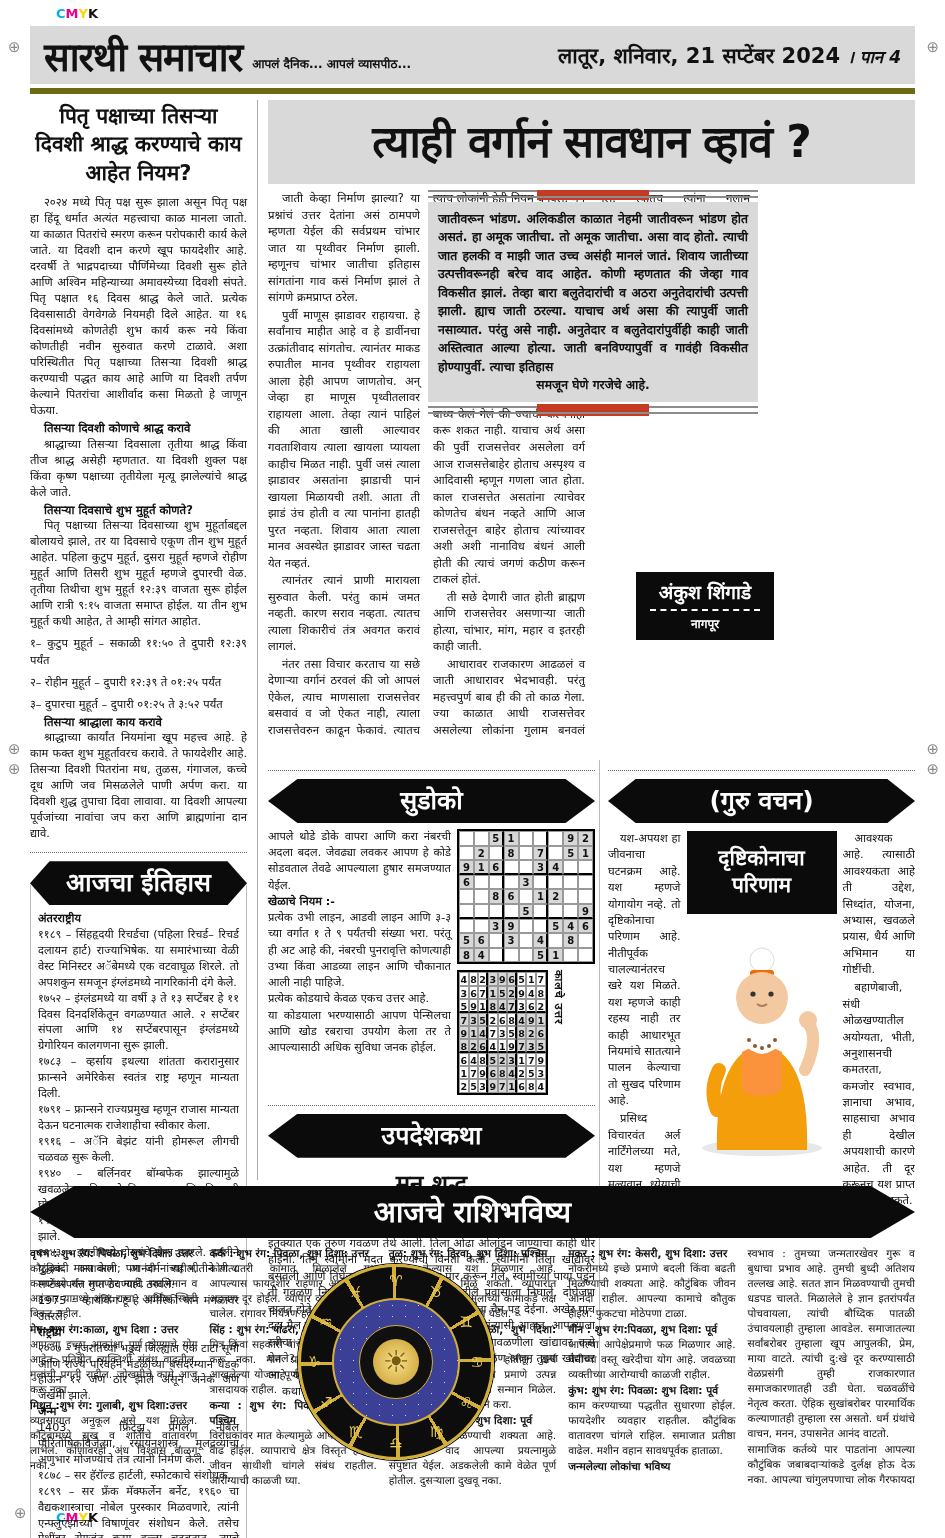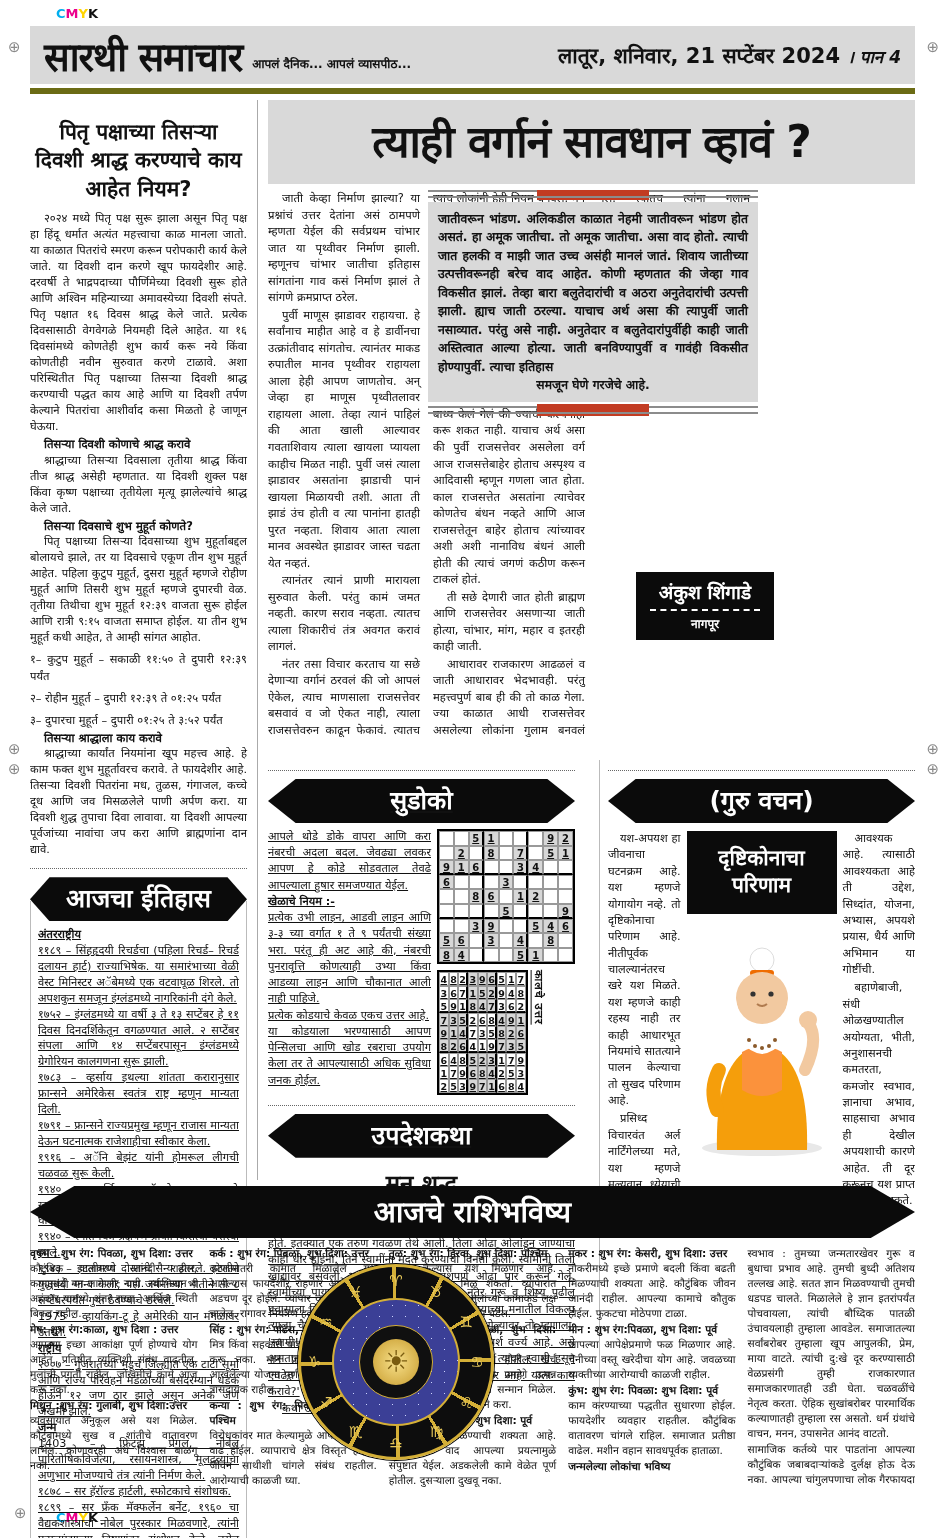--- a/index.html
+++ b/index.html
@@ -20,38 +20,38 @@
   .mast-right { margin-left:auto; font-size:21px; font-weight:800; white-space:nowrap; }
   .mast-page { font-size:17px; font-weight:700;font-style:italic; }
   .olive-rule { position:absolute; left:30px; right:30px; top:88px; height:6px; background:#6b6b14; }
 
   
   .content { position:absolute; left:30px; right:30px; top:100px; height:1080px; display:flex; }
   .leftcol { width:228px; padding-right:10px; border-right:1px solid #aaa; }
   .maincol { flex:1; padding-left:10px; position:relative; }
 
   
-  .la-head { font-size:21px; line-height:1.35; font-weight:800; text-align:center; margin:18px 4px 8px; }
+  .la-head { font-size:21px; line-height:1.35; font-weight:800; text-align:center; margin:2px 4px 8px; }
   .la-body p { font-size:11.3px; line-height:1.42; text-align:justify; text-indent:14px; }
   .la-body p.noind { text-indent:0;margin-top:6px; }
   .la-body .subh { font-weight:700; text-indent:14px; font-size:11.5px; margin-top:1px; }
   .la-body .mu { text-indent:18px; }
 
   .dotted { border-top:1.5px dotted #666; margin:10px 0 8px; }
 
   
   .banner { background:#0b0b0b; color:#fff; text-align:center; font-weight:800;
             clip-path:polygon(0 50%,9% 0,91% 0,100% 50%,91% 100%,9% 100%); }
   .banner.small { height:44px; line-height:44px; font-size:25px; }
   .banner.wide { height:52px; line-height:52px; font-size:29px;
             clip-path:polygon(0 50%,5% 0,95% 0,100% 50%,95% 100%,5% 100%); }
 
   
   .hist-box { border:1px solid #bbb; border-top:none; padding:6px 7px 8px; margin-top:-20px; padding-top:26px; }
-  .hist-box p { font-size:11.2px; line-height:1.42; text-align:justify;text-decoration:underline; }
+  .hist-box p { font-size:11.2px; line-height:1.42; text-align:justify; }
   .hist-box p.hh { font-weight:700; }
 
   
   .headline-band { background:#d9d9d9; text-align:center; font-size:44px; font-weight:800;
                    padding:10px 0 14px; letter-spacing:-1px; }
 
   
   .article-area { position:relative; height:562px; overflow:hidden; margin-top:6px; }
   .article-text { column-count:4; column-gap:13px; column-fill:auto; height:100%;
                   font-size:11.4px; line-height:1.45; text-align:justify; }
@@ -68,21 +68,21 @@
   .lead-inner .last { text-align:center; }
 
   .author-box { position:absolute; left:368px; top:382px; width:138px; background:#0b0b0b; color:#fff;
                 text-align:center; padding:7px 6px 8px; }
   .author-name { font-size:19px; font-weight:800; }
   .author-sep { border-top:2px dashed #fff; margin:4px 8px; }
   .author-place { font-size:12px; font-weight:700; }
 
   
   .midband { display:flex; margin-top:8px; }
-  .mid-left { width:332px; padding-right:24px; border-right:1px solid #bbb;text-decoration:underline; }
+  .mid-left { width:332px; padding-right:4px; border-right:1px solid #bbb; }
   .mid-right { flex:1; padding-left:8px; }
 
   .sudoku-wrap { display:flex; margin-top:6px; }
   .sudoku-text { flex:1; font-size:11.2px; line-height:1.45; text-align:justify; padding-right:6px; }
   .sudoku-text .rl { font-weight:700; }
   .grids { width:138px; }
   .sgrid { display:grid; grid-template-columns:repeat(9,1fr); border:2px solid #000; background:#fff; }
   .sgrid .cell { border:1px solid #999; text-align:center; font-weight:700; color:#111; }
   .sgrid.puzzle .cell { height:14.6px; line-height:14.6px; font-size:10px; }
   .sgrid.answer .cell { height:13.4px; line-height:13.4px; font-size:9.5px; }
@@ -458,21 +458,21 @@
                     <g fill="#8b5a2b">
                         <circle cx="62" cy="120" r="2"></circle>
                         <circle cx="68" cy="126" r="2"></circle>
                         <circle cx="75" cy="128" r="2"></circle>
                         <circle cx="82" cy="126" r="2"></circle>
                         <circle cx="88" cy="120" r="2"></circle>
                       </g>
                   </svg>
                 </div>
                 <div class="guru-colB" id="guru-colB">
-                    <p>आवश्यक आहे. त्यासाठी आवश्यकता आहे ती उद्देश, सिध्दांत, योजना, अभ्यास, अपयशे प्रयास, धैर्य आणि अभिमान या गोष्टींची.</p>
+                    <p>आवश्यक आहे. त्यासाठी आवश्यकता आहे ती उद्देश, सिध्दांत, योजना, अभ्यास, खवळले प्रयास, धैर्य आणि अभिमान या गोष्टींची.</p>
                     <p>बहाणेबाजी, संधी ओळखण्यातील अयोग्यता, भीती, अनुशासनची कमतरता, कमजोर स्वभाव, ज्ञानाचा अभाव, साहसाचा अभाव ही देखील अपयशाची कारणे आहेत. ती दूर करूनच यश प्राप्त केले जाऊ शकते.</p>
                     <p>जीवनात अपयशाच्या खरा वेळही आहे. त्याचं तो नम्रता, संयम आणि धैर्याची शिकवण देतो. आपले स्वप्न पूर्ण करणे. कोणत्याही क्षेत्रात यश प्राप्त करण्यासाठी पूर्ण तयारी केली तर यश सहजतेने मिळवू शकाल.</p>
                   </div>
               </div>
             </div>
           </section>
         </div>
       </div>
     </div>
   </div>

